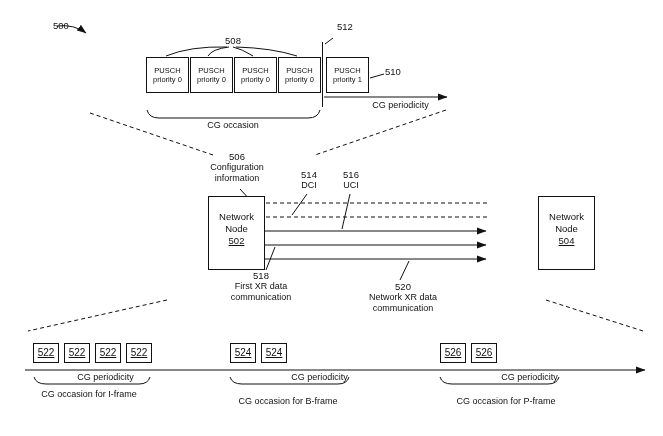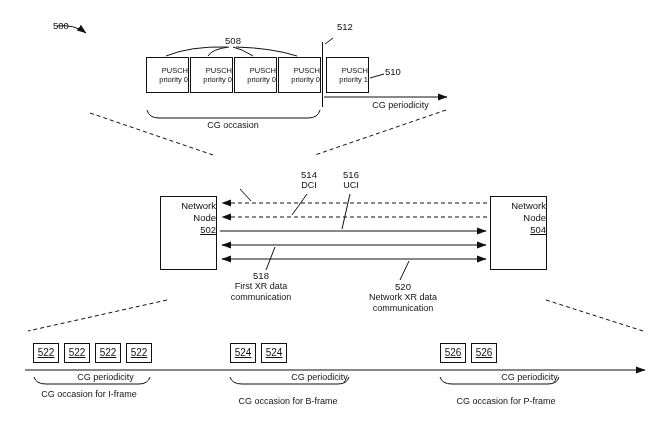--- a/index.html
+++ b/index.html
@@ -3,23 +3,23 @@
 <meta charset="utf-8">
 <style>
   html,body{margin:0;padding:0;background:#fff;}
   #fig{position:relative;width:663px;height:436px;background:#fff;
        font-family:"Liberation Sans","DejaVu Sans",sans-serif;color:#111;overflow:hidden;}
   #lines{position:absolute;left:0;top:0;z-index:0;}
   .abs{position:absolute;z-index:1;}
   .ref{font-size:9.5px;line-height:11px;}
   .lbl{font-size:9px;line-height:10.5px;text-align:center;}
   .box{position:absolute;z-index:1;border:1px solid #111;background:#fff;
-       box-sizing:border-box;text-align:right;}
+       box-sizing:border-box;text-align:center;}
   .pusch{width:43px;height:36px;font-size:7.5px;line-height:9px;padding-top:8px;}
-  .node{width:57px;height:74px;font-size:9.5px;line-height:12px;padding-top:3px;}
+  .node{width:57px;height:74px;font-size:9.5px;line-height:12px;padding-top:14px;margin-left:48px;}
   .mb{position:absolute;z-index:1;width:26px;height:20px;border:1px solid #111;background:#fff;
       box-sizing:border-box;font-size:10px;line-height:18px;text-align:center;}
   .u{text-decoration:underline;}
 </style>
 </head>
 <body>
 
 <div id="fig">
 
   <svg id="lines" width="663" height="436">
@@ -90,20 +90,25 @@
     <div>priority 0</div>
   </div>
   <div class="box pusch" style="left:326px;top:57px;">
     <div>PUSCH</div>
     <div>priority 1</div>
   </div>
 
   <div class="abs lbl" style="left:348px;top:100px;width:105px;">CG periodicity</div>
   <div class="abs lbl" style="left:183px;top:120px;width:100px;">CG occasion</div>
 
+  <div class="abs lbl" style="left:185px;top:151px;width:104px;">
+    <div class="ref">506</div>
+    <div>Configuration</div>
+    <div>information</div>
+  </div>
 
   <div class="abs lbl" style="left:291px;top:169px;width:36px;">
     <div class="ref">514</div>
     <div>DCI</div>
   </div>
   <div class="abs lbl" style="left:333px;top:169px;width:36px;">
     <div class="ref">516</div>
     <div>UCI</div>
   </div>
 

